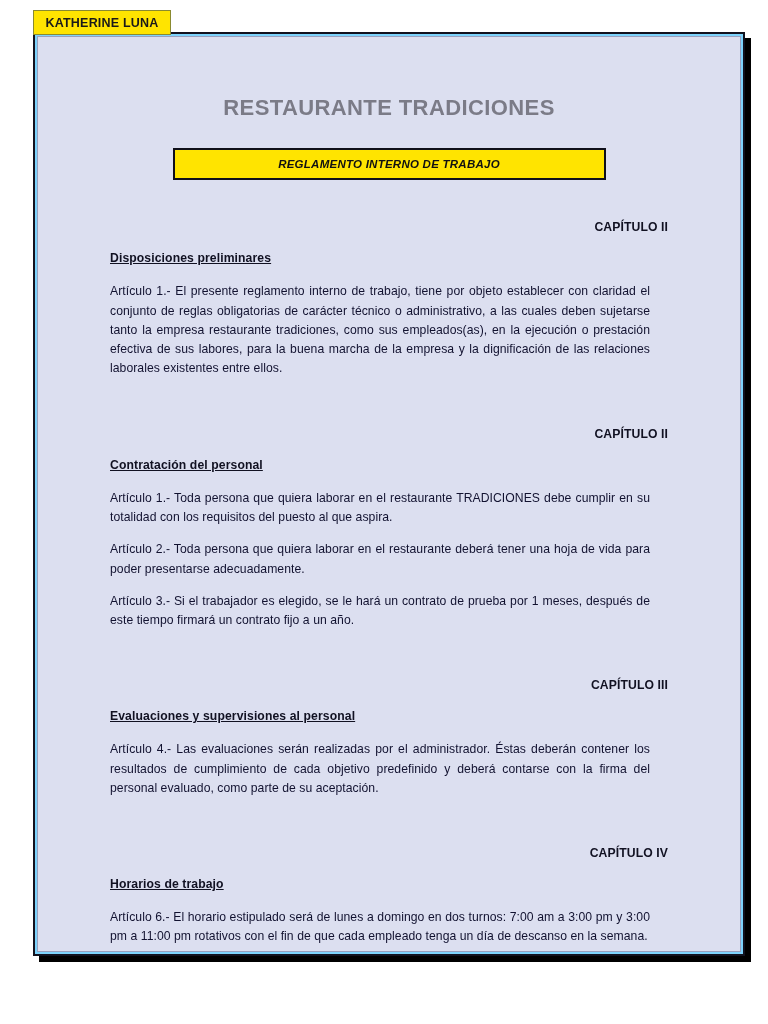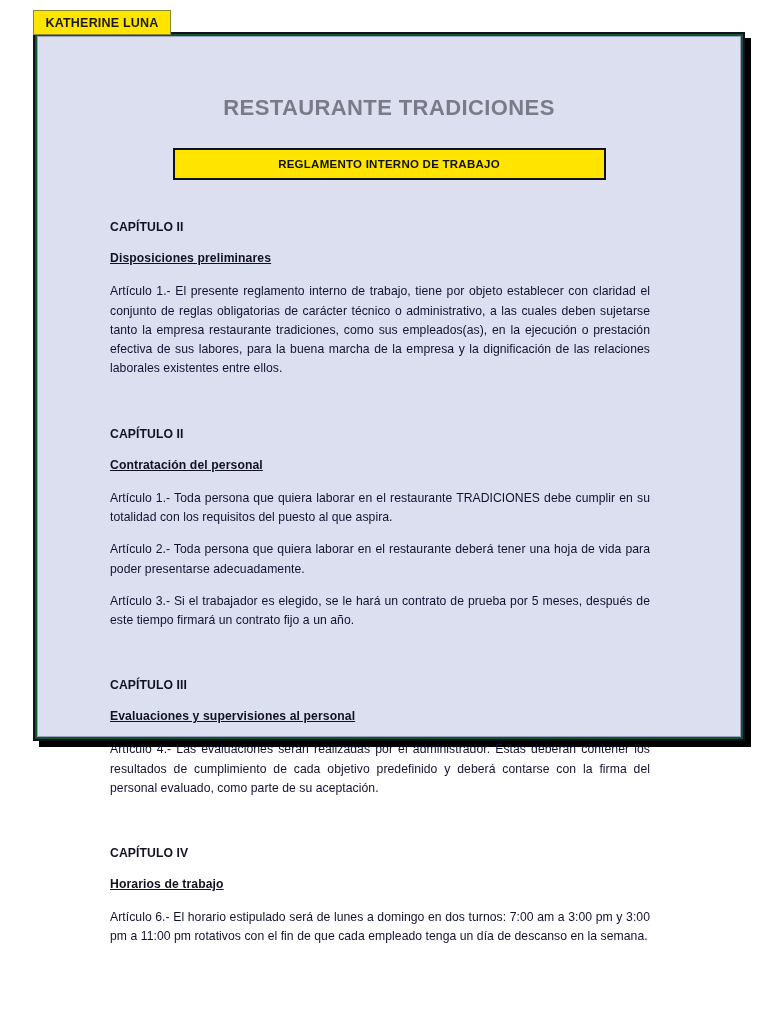--- a/index.html
+++ b/index.html
@@ -14,23 +14,23 @@
     position: relative;
     overflow: hidden;
   }
 
   
   #doc-page {
     position: absolute;
     left: 33px;
     top: 32px;
     width: 712px;
-    height: 709px;
+    height: 924px;
     box-sizing: border-box;
-    background: #14532d;
+    background: #7dd3fc;
     border: 2px solid #12121e;
     box-shadow: 6px 6px 0 0 #000000;
   }
   #doc-inner {
     position: absolute;
     inset: 2px;
     border: 1px solid #9aa0bd;
     box-sizing: border-box;
     background: #dcdff0;
   }
@@ -87,37 +87,39 @@
     display: flex;
     align-items: center;
     justify-content: center;
   }
   #subtitle-banner .banner-text {
     font-size: 11.5px;
     font-weight: bold;
     color: #111111;
     letter-spacing: .25px;
     white-space: nowrap;
+    font-style: italic;
   }
 
   
   .body-area {
     margin: 40px 72px 0 72px;
   }
   .chapter {
     margin-bottom: 26px;
   }
   .chapter:last-child { margin-bottom: 0; }
 
   .chapter-heading {
     font-size: 12.2px;
     font-weight: bold;
     color: #111122;
     margin: 0 0 17px 0;
     letter-spacing: .1px;
+    text-align: right;
   }
   .chapter-subheading {
     font-size: 12.2px;
     font-weight: bold;
     color: #111122;
     margin: 0 0 17px 0;
     letter-spacing: .1px;
     text-decoration: underline;
   }
   .article {
@@ -154,21 +156,21 @@
           <p class="article">Artículo 1.- El presente reglamento interno de trabajo, tiene por objeto establecer con claridad el conjunto de reglas obligatorias de carácter técnico o administrativo, a las cuales deben sujetarse tanto la empresa restaurante tradiciones, como sus empleados(as), en la ejecución o prestación efectiva de sus labores, para la buena marcha de la empresa y la dignificación de las relaciones laborales existentes entre ellos.</p>
         </section>
 
         <div class="gap-lg"></div>
 
         <section class="chapter">
           <div class="chapter-heading">CAPÍTULO II</div>
           <div class="chapter-subheading">Contratación del personal</div>
           <p class="article">Artículo 1.- Toda persona que quiera laborar en el restaurante TRADICIONES debe cumplir en su totalidad con los requisitos del puesto al que aspira.</p>
           <p class="article">Artículo 2.- Toda persona que quiera laborar en el restaurante deberá tener una hoja de vida para poder presentarse adecuadamente.</p>
-          <p class="article">Artículo 3.- Si el trabajador es elegido, se le hará un contrato de prueba por 5 meses, después de este tiempo firmará un contrato fijo a un año.</p>
+          <p class="article">Artículo 3.- Si el trabajador es elegido, se le hará un contrato de prueba por 1 meses, después de este tiempo firmará un contrato fijo a un año.</p>
         </section>
 
         <div class="gap-lg"></div>
 
         <section class="chapter">
           <div class="chapter-heading">CAPÍTULO III</div>
           <div class="chapter-subheading">Evaluaciones y supervisiones al personal</div>
           <p class="article">Artículo 4.- Las evaluaciones serán realizadas por el administrador. Éstas deberán contener los resultados de cumplimiento de cada objetivo predefinido y deberá contarse con la firma del personal evaluado, como parte de su aceptación.</p>
         </section>
 

